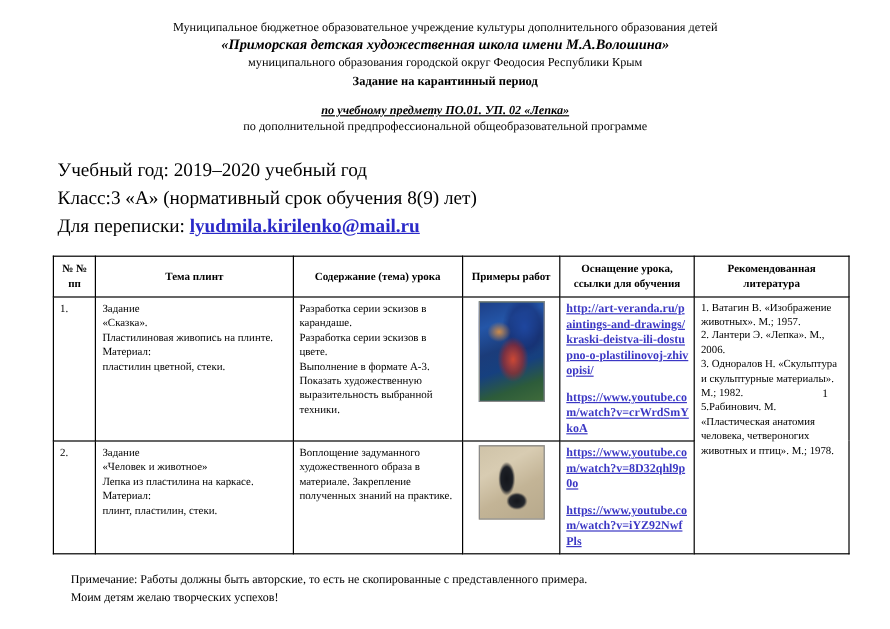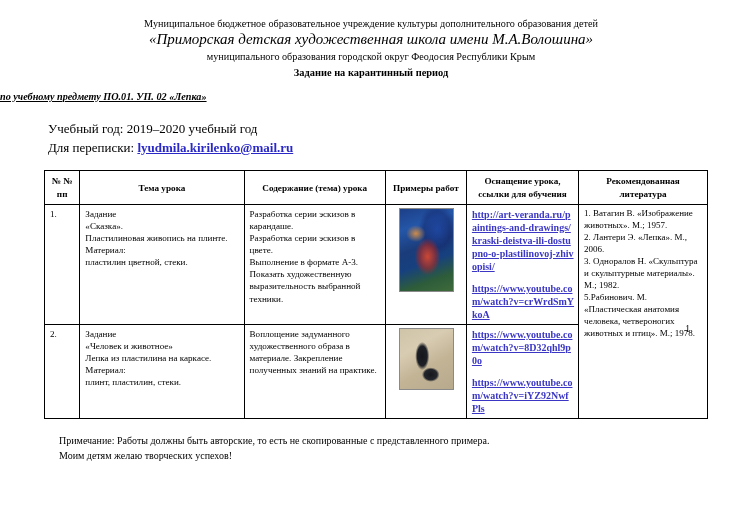--- a/index.html
+++ b/index.html
@@ -26,46 +26,47 @@
   .head-block {
     text-align: center;
     margin-top: 17px;
     line-height: 1.32;
   }
   .head-line {
     font-size: 10.2px;
   }
   .head-line.italic-bold {
     font-style: italic;
-    font-weight: normal;
-    font-size: 15px;
+    font-weight: bold;
+    font-size: 12px;
   }
   .title-task {
     text-align: center;
     font-weight: bold;
     font-size: 10.4px;
     margin-top: 3px;
   }
   .subject-line {
+    text-align: center;
     font-weight: bold;
     font-style: italic;
     font-size: 10.2px;
     text-decoration: underline;
     margin-top: 13px;
   }
   .subject-sub {
     text-align: center;
     font-size: 10.2px;
     line-height: 1.35;
     margin-top: 1px;
   }
   .meta-block {
     margin-top: 18px;
     margin-left: 48px;
-    font-size: 13px;
+    font-size: 16px;
     line-height: 1.45;
   }
   .link {
     color: #2a29c8;
     text-decoration: underline;
     font-weight: bold;
   }
   table.main-table {
     border-collapse: collapse;
     margin-top: 13px;
@@ -157,40 +158,42 @@
 
   <div class="head-block">
     <div class="head-line">Муниципальное бюджетное образовательное учреждение культуры дополнительного образования детей</div>
     <div class="head-line italic-bold">«Приморская детская художественная школа имени М.А.Волошина»</div>
     <div class="head-line">муниципального образования городской округ Феодосия Республики Крым</div>
   </div>
 
   <div class="title-task">Задание на карантинный период</div>
 
   <div class="subject-line">по учебному предмету ПО.01. УП. 02 «Лепка»</div>
+  <div class="subject-sub">по дополнительной предпрофессиональной общеобразовательной программе</div>
 
   <div class="meta-block">
     <div>Учебный год: 2019–2020 учебный год</div>
+    <div>Класс:3 «А» (нормативный срок обучения 8(9) лет)</div>
     <div><span>Для переписки: </span><a class="link" href="#">lyudmila.kirilenko@mail.ru</a></div>
   </div>
 
   <table class="main-table">
     <colgroup>
       <col class="col-no">
         <col class="col-theme">
         <col class="col-content">
       <col class="col-examples">
         <col class="col-equip">
         <col class="col-lit">
     </colgroup>
     <thead>
       <tr>
         <th style="white-space:pre-line">№ №
 пп</th>
-        <th>Тема урока</th>
+        <th>Тема плинт</th>
         <th>Содержание (тема) урока</th>
         <th>Примеры работ</th>
         <th style="white-space:pre-line">Оснащение урока,
 ссылки для обучения</th>
         <th style="white-space:pre-line">Рекомендованная
 литература</th>
       </tr>
     </thead>
     <tbody>
       <tr>

